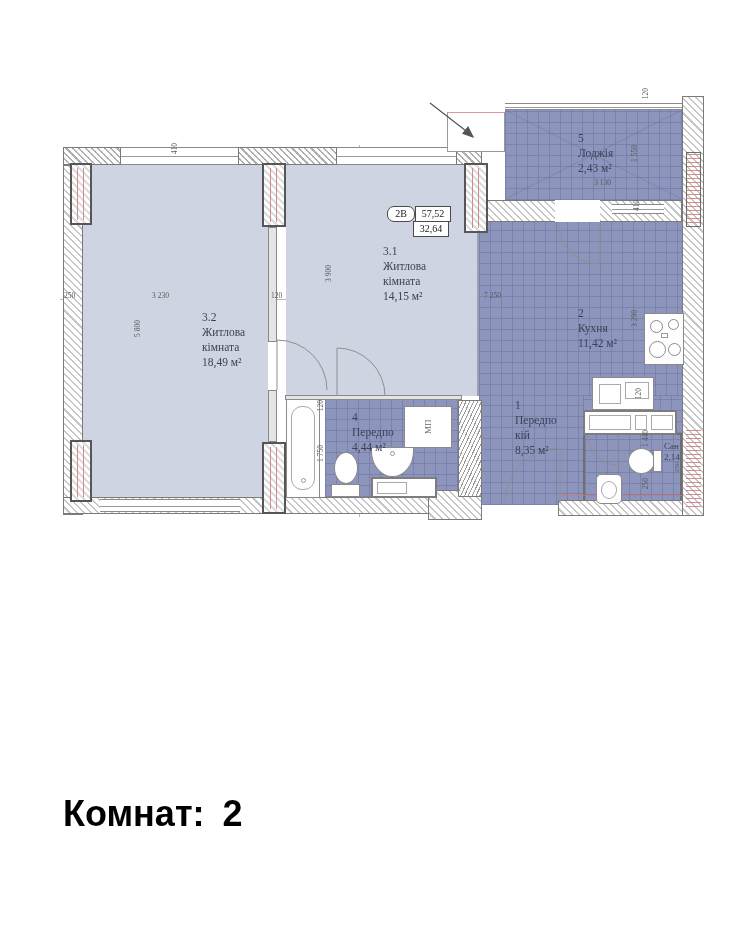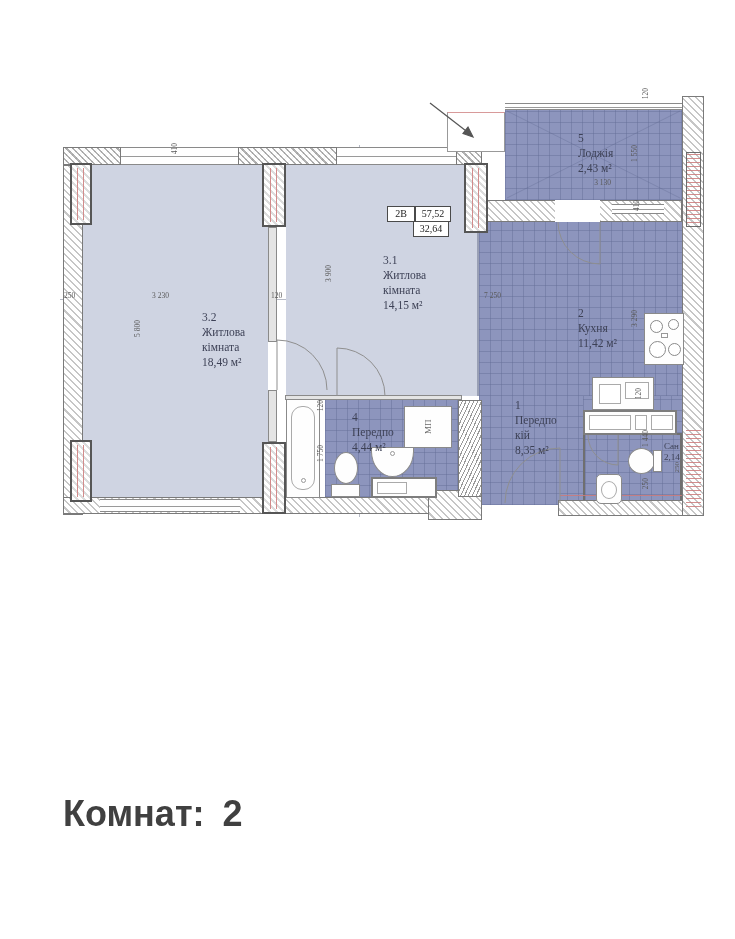--- a/index.html
+++ b/index.html
@@ -35,26 +35,26 @@
   .rlbl{color:#3d4156;font-size:11.5px;line-height:15px;}
   .rlbl .ln{display:block;}
   .dim{color:#5a5a5a;font-size:7.5px;line-height:9px;white-space:nowrap;}
   .dimv{writing-mode:vertical-rl;transform:rotate(180deg);}
   .acnote{color:#3a3a3a;font-size:12.5px;line-height:16px;text-align:center;
           font-family:"Liberation Sans","DejaVu Sans",sans-serif;}
   .itbl{font-size:10px;color:#222;}
   .itbl .row{display:flex;}
   .itbl .cell{background:#fff;border:1px solid #4a4a4a;width:34px;height:14px;line-height:14px;
               text-align:center;}
-  .itbl .cell.type{width:26px;}
+  .itbl .cell.type{width:26px;border-radius:7px;}
   .itbl .cell.spacer{background:transparent;border:none;width:26px;}
   .itbl .row+.row{margin-top:-1px;}
   .mp{color:#6a6a6a;font-size:9px;writing-mode:vertical-rl;transform:rotate(180deg);
       display:flex;align-items:center;justify-content:center;width:100%;height:100%;}
-  .summary{position:absolute;left:63px;color:#404040;font-weight:bold;font-size:36px;
+  .summary{position:absolute;left:63px;color:#000000;font-weight:bold;font-size:36px;
            font-family:"Liberation Sans","DejaVu Sans",sans-serif;white-space:nowrap;}
   .summary .val{margin-left:18px;}
   .burner{position:absolute;border:1px solid #8a8a8a;border-radius:50%;background:#fff;}
   svg.ovl{position:absolute;left:0;top:0;pointer-events:none;}
 </style>
 </head>
 <body>
 
 <div class="canvas">
 
@@ -180,21 +180,21 @@
         <div class="cell">32,64</div>
       </div>
     </div>
 
     <div class="abs rlbl" style="left:202px;top:310px;">
       <span class="ln">3.2</span>
       <span class="ln">Житлова</span>
       <span class="ln">кімната</span>
       <span class="ln">18,49 м²</span>
     </div>
-    <div class="abs rlbl" style="left:383px;top:253px;">
+    <div class="abs rlbl" style="left:383px;top:244px;">
       <span class="ln">3.1</span>
       <span class="ln">Житлова</span>
       <span class="ln">кімната</span>
       <span class="ln">14,15 м²</span>
     </div>
     <div class="abs rlbl" style="left:578px;top:131px;">
       <span class="ln">5</span>
       <span class="ln">Лоджія</span>
       <span class="ln">2,43 м²</span>
       <span class="ln dim" style="margin-top:2px;margin-left:14px;text-align:center;">3 130</span>

